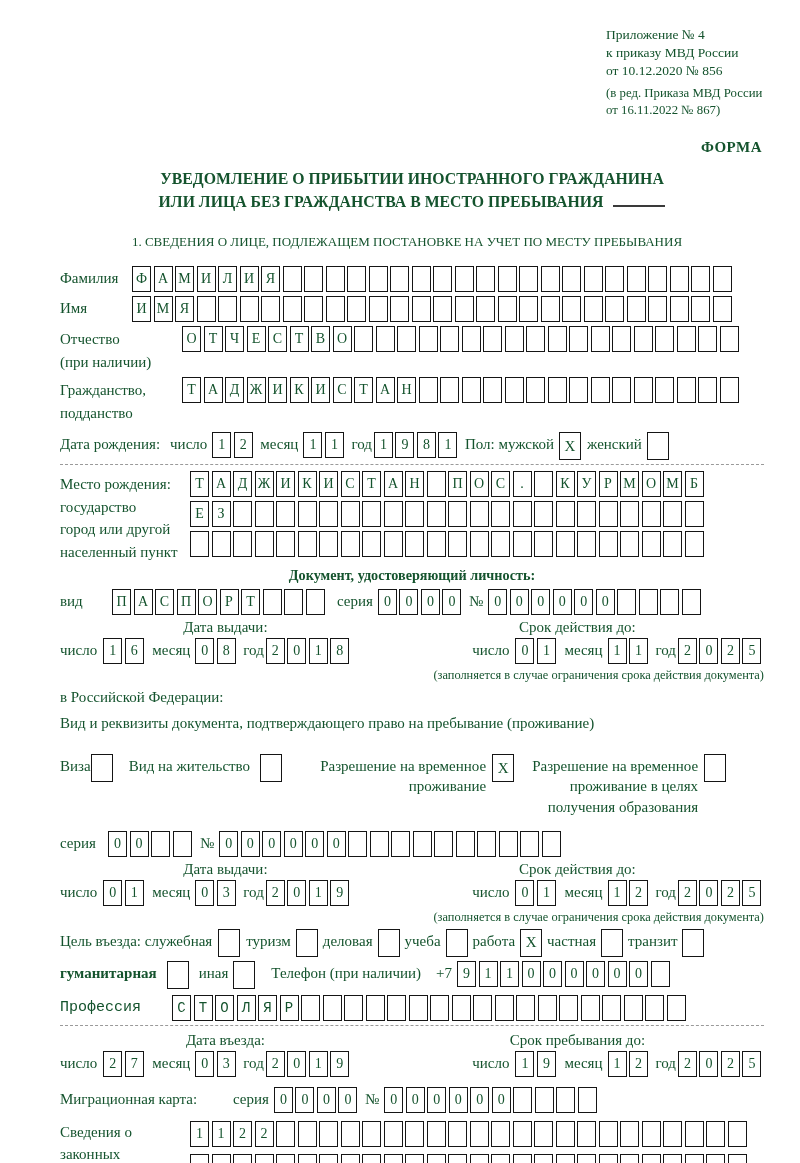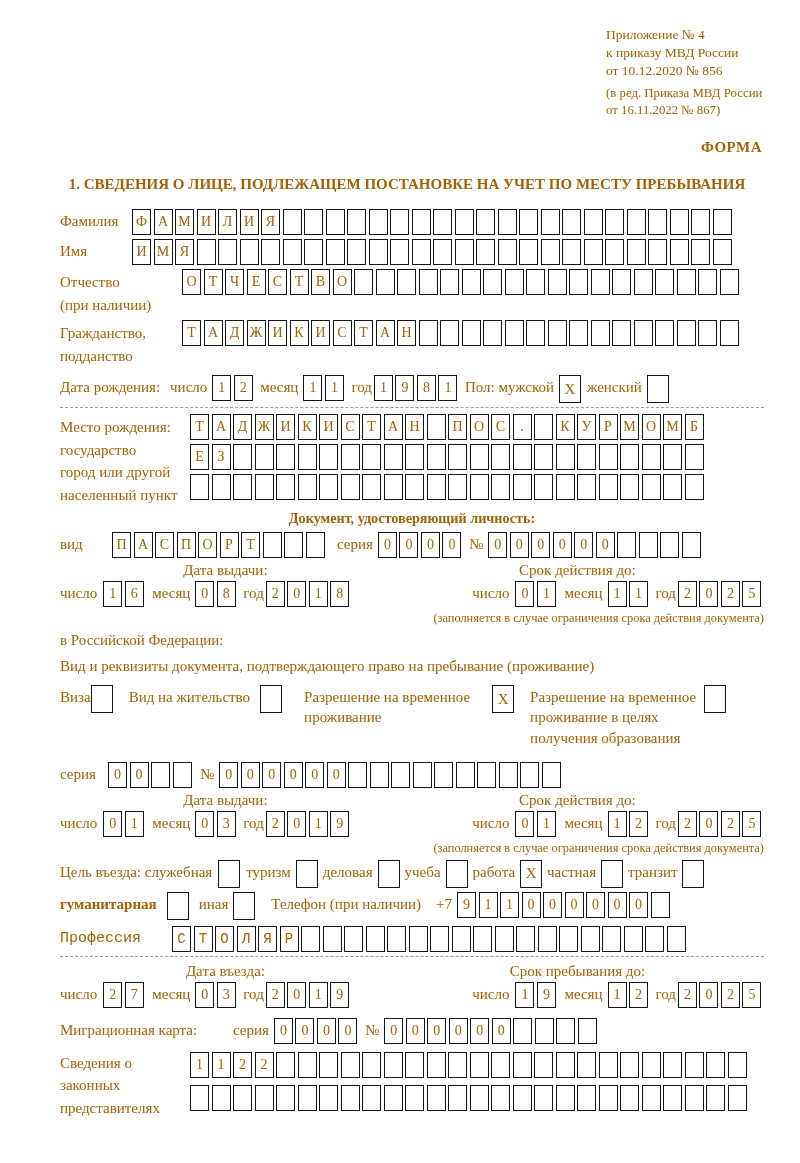--- a/index.html
+++ b/index.html
@@ -1,26 +1,26 @@
 <!DOCTYPE html>
 <html><head>
 <meta charset="utf-8">
 <style>
   html,body { margin:0; padding:0; background:#888; }
   .page {
-    width:800px; height:1163px; margin:0 auto; background:#ffffff; color:#a16207;
+    width:800px; height:1163px; margin:0 auto; background:#ffffff; color:#14532d;
     font-family:"Liberation Serif","DejaVu Serif",serif; font-size:15px;
     box-sizing:border-box; padding:26px 36px 10px 60px; overflow:hidden; position:relative;
   }
   .hdr { width:160px; margin-left:auto; margin-right:-2px; line-height:1.35; font-size:13.5px; }
   .hdr .sub { font-size:12.8px; margin-top:4px; }
   .forma { text-align:right; font-weight:bold; font-size:15px; margin:20px 2px 12px 0; letter-spacing:.5px; }
   .title { text-align:center; font-weight:bold; font-size:15.8px; line-height:1.45; margin-top:4px; }
   .blank-line { display:inline-block; width:52px; border-bottom:2px solid #3a3a3a; height:.9em; margin-left:10px; }
-  .section-title { text-align:center; font-weight:bold; font-size:15px; margin:20px 0 16px -10px; white-space:nowrap; }
+  .section-title { text-align:center; font-weight:normal; font-size:13px; margin:20px 0 16px -10px; white-space:nowrap; }
 
   .row { display:flex; align-items:flex-start; margin-bottom:4px; }
   .lbl { flex:none; padding-top:4px; }
   .lblblock { flex:none; line-height:1.5; padding-top:2px; }
   .w70 { width:72px; } .w120 { width:122px; } .w130 { width:130px; } .w110 { width:112px; }
   .cells { display:flex; flex-wrap:nowrap; }
   .cellcol { display:flex; flex-direction:column; gap:4px; }
   .cell {
     display:inline-flex; flex:none; align-items:center; justify-content:center;
     width:17px; height:24px; border:1.6px solid #151515; margin-right:2.5px;
@@ -29,21 +29,21 @@
   .cb {
     display:inline-flex; flex:none; align-items:center; justify-content:center;
     width:20px; height:26px; border:1.6px solid #151515; font-size:15px; background:#fff;
   }
   .dlab { flex:none; padding-top:4px; margin:0 5px; }
   .twocol { display:flex; margin-bottom:2px; }
   .col-l { width:47%; } .col-r { width:53%; }
   .colhead { text-align:center; margin-bottom:2px; }
   .note { font-size:12.4px; white-space:nowrap; text-align:right; margin-top:2px; }
   .intro { line-height:1.7; }
-  .wraplbl { text-align:left; line-height:1.35; padding-top:4px; }
+  .wraplbl { text-align:right; line-height:1.35; padding-top:4px; }
   .sep-dash { border-top:1.3px dashed #9a9a9a; margin:3px 0 6px 0; }
   .gap6 { margin-left:6px; } .gap10 { margin-left:10px; } .gap16 { margin-left:16px; } .gap22 { margin-left:22px; }
   .dochead { text-align:center; font-weight:bold; font-size:14.2px; margin:2px 0 5px 0; }
 </style>
 </head>
 <body>
 
 <div class="page">
 
   <div class="hdr">
@@ -51,20 +51,24 @@
     <div>к приказу МВД России</div>
     <div>от 10.12.2020 № 856</div>
     <div class="sub">
       <div>(в ред. Приказа МВД России</div>
       <div>от 16.11.2022 № 867)</div>
     </div>
   </div>
 
   <div class="forma">ФОРМА</div>
 
+  <div class="title">
+    <div>УВЕДОМЛЕНИЕ О ПРИБЫТИИ ИНОСТРАННОГО ГРАЖДАНИНА</div>
+    <div><span>ИЛИ ЛИЦА БЕЗ ГРАЖДАНСТВА В МЕСТО ПРЕБЫВАНИЯ</span><span class="blank-line"></span></div>
+  </div>
 
   <div class="section-title">1. СВЕДЕНИЯ О ЛИЦЕ, ПОДЛЕЖАЩЕМ ПОСТАНОВКЕ НА УЧЕТ ПО МЕСТУ ПРЕБЫВАНИЯ</div>
 
   <div class="row">
     <span class="lbl w70">Фамилия</span>
     <span class="cells">
         <span class="cell">Ф</span>
         <span class="cell">А</span>
         <span class="cell">М</span>
         <span class="cell">И</span>
@@ -399,21 +403,21 @@
       </div>
       <div class="note">(заполняется в случае ограничения срока действия документа)</div>
     </div>
   </div>
 
   <div class="intro">
     <div>в Российской Федерации:</div>
     <div>Вид и реквизиты документа, подтверждающего право на пребывание (проживание)</div>
   </div>
 
-  <div class="row" style="margin-top:4px;">
+  <div class="row" style="margin-top:16px;">
     <span class="lbl" style="padding-top:6px;">Виза</span>
     <span class="cb" style="margin-top:2px;"></span>
     <span class="lbl gap16" style="padding-top:6px;">Вид на жительство</span>
     <span class="cb gap10" style="margin-top:2px;"></span>
     <span class="wraplbl gap22" style="width:182px;">Разрешение на временное проживание</span>
     <span class="cb gap6" style="margin-top:2px;">X</span>
     <span class="wraplbl gap16" style="width:168px;">Разрешение на временное проживание в целях получения образования</span>
     <span class="cb gap6" style="margin-top:2px;"></span>
   </div>
 

